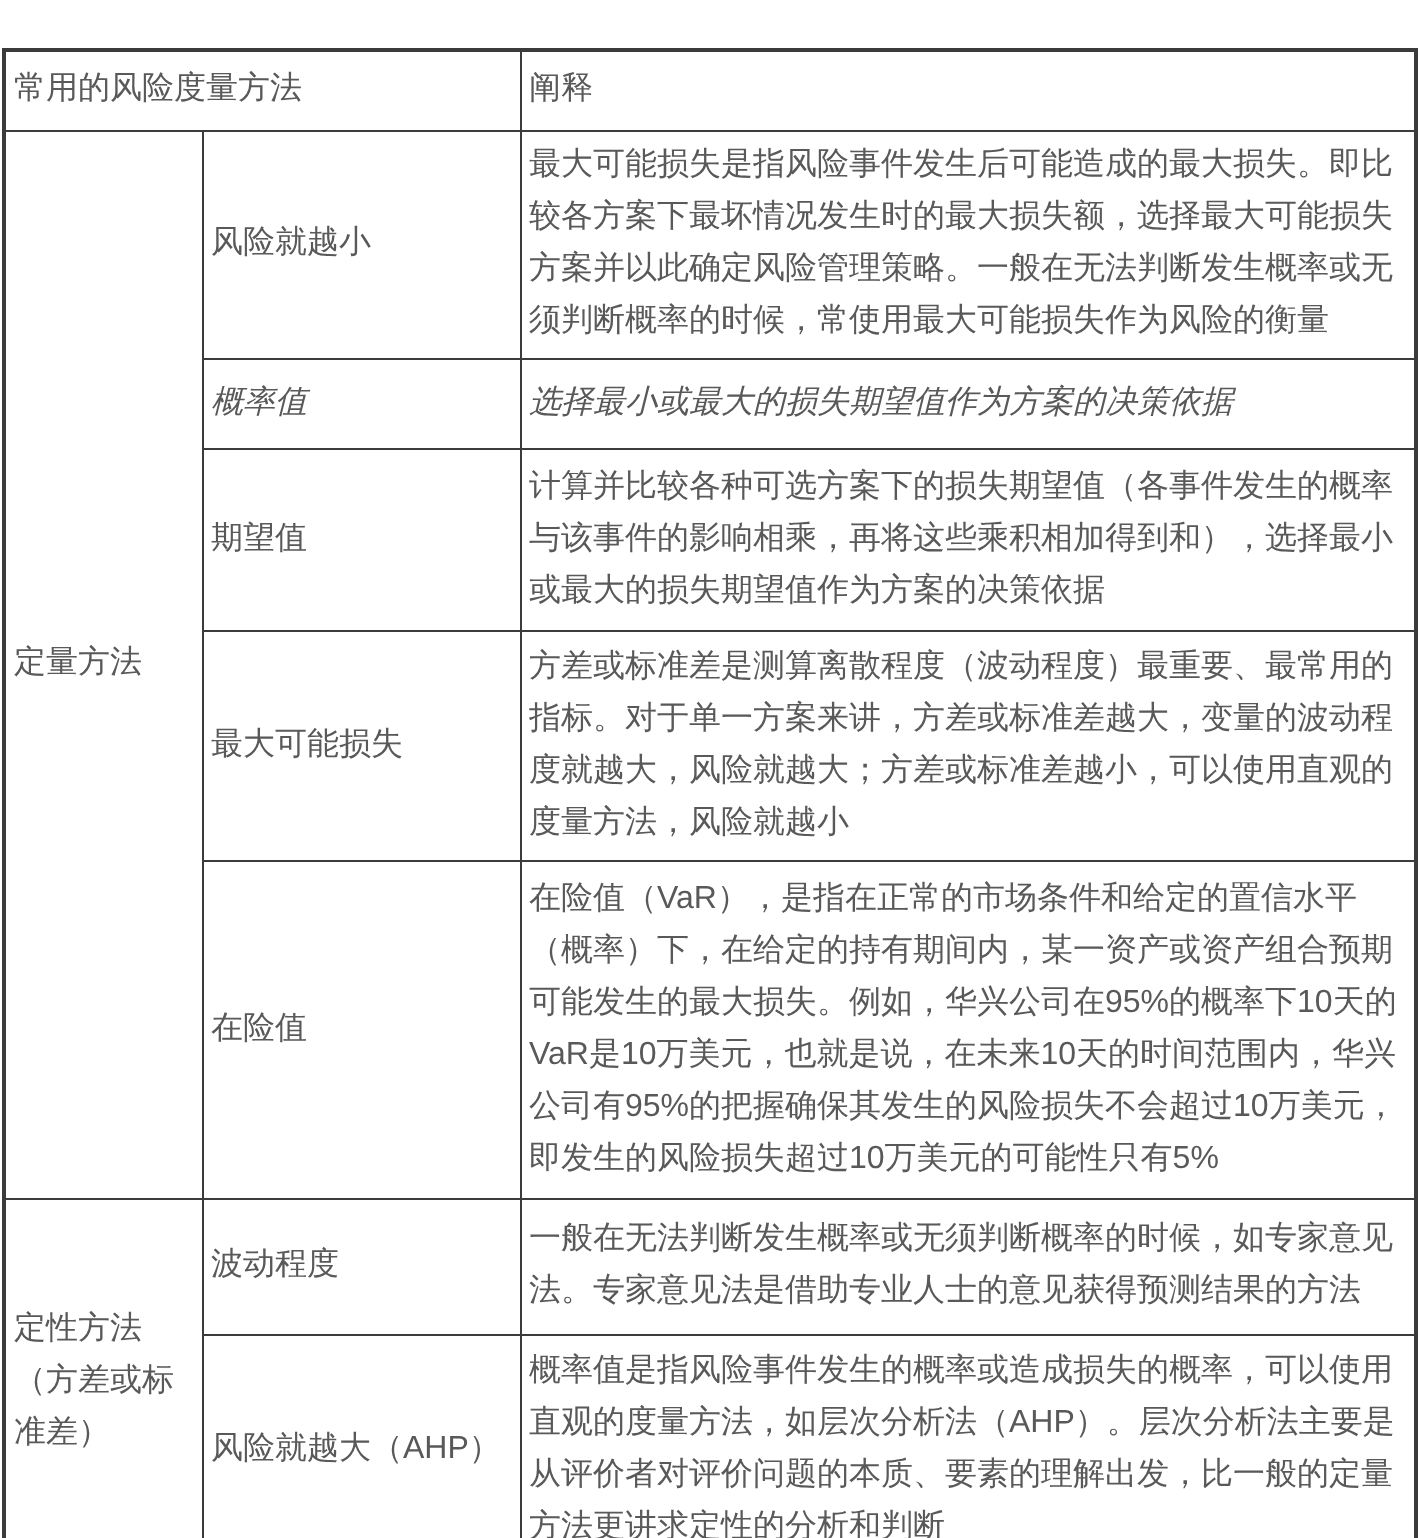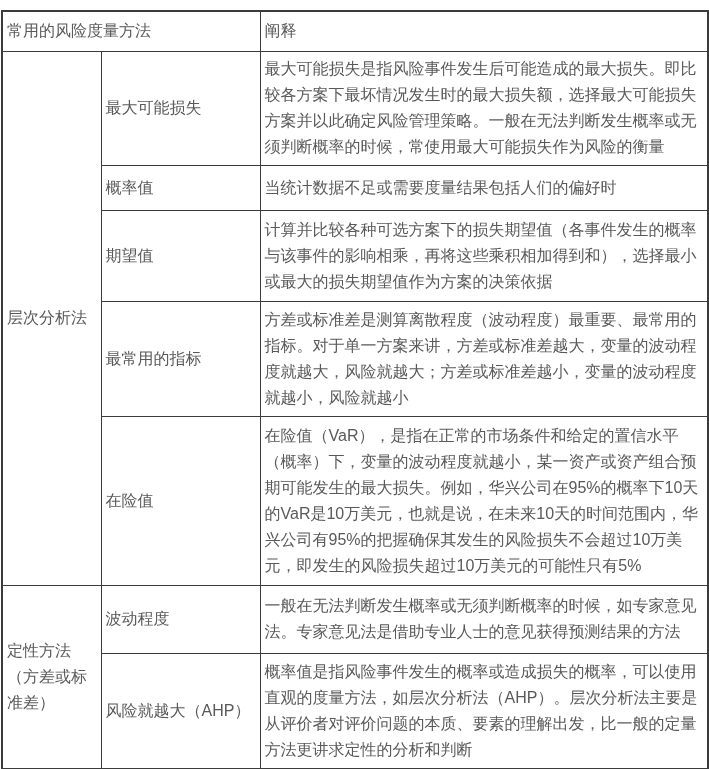--- a/index.html
+++ b/index.html
@@ -6,21 +6,21 @@
     margin: 0;
     padding: 0;
     background: #ffffff;
     font-family: "Liberation Sans", "DejaVu Sans", sans-serif;
   }
   .page {
     width: 709px;
     height: 769px;
     background: #ffffff;
     box-sizing: border-box;
-    padding: 10px 2px 0 1px;
+    padding: 24px 2px 0 1px;
   }
   table.risk-table {
     border-collapse: collapse;
     width: 706px;
     table-layout: fixed;
     border: 2px solid #3b3b3b;
     color: #595959;
     font-size: 16px;
     line-height: 26px;
   }
@@ -30,21 +30,21 @@
     padding: 2px 4px;
     overflow: hidden;
     word-break: break-all;
   }
   col.c1 { width: 99px; }
   col.c2 { width: 159px; }
   col.c3 { width: 448px; }
 
   tr.header-row  { height: 40px; }
   tr.row-maxloss { height: 114px; }
-  tr.row-prob    { height: 45px; }
+  tr.row-prob    { height: 45px; font-style: italic; }
   tr.row-expect  { height: 91px; }
   tr.row-var     { height: 115px; }
   tr.row-varisk  { height: 169px; }
   tr.row-expert  { height: 68px; }
   tr.row-ahp     { height: 116px; }
 
   td.cat-cell { vertical-align: middle; }
   td.method-cell { vertical-align: middle; }
   td.expl-cell { vertical-align: middle; }
 </style>
@@ -58,43 +58,43 @@
       <col class="c2">
       <col class="c3">
     </colgroup>
     <tbody>
       <tr class="header-row">
         <td colspan="2">常用的风险度量方法</td>
         <td>阐释</td>
       </tr>
 
       <tr class="row-maxloss">
-        <td rowspan="5" class="cat-cell">层次分析法</td>
-        <td class="method-cell">最大可能损失</td>
+        <td rowspan="5" class="cat-cell">定量方法</td>
+        <td class="method-cell">风险就越小</td>
         <td class="expl-cell">最大可能损失是指风险事件发生后可能造成的最大损失。即比较各方案下最坏情况发生时的最大损失额，选择最大可能损失方案并以此确定风险管理策略。一般在无法判断发生概率或无须判断概率的时候，常使用最大可能损失作为风险的衡量</td>
       </tr>
 
       <tr class="row-prob">
         <td class="method-cell">概率值</td>
-        <td class="expl-cell">当统计数据不足或需要度量结果包括人们的偏好时</td>
+        <td class="expl-cell">选择最小或最大的损失期望值作为方案的决策依据</td>
       </tr>
 
       <tr class="row-expect">
         <td class="method-cell">期望值</td>
         <td class="expl-cell">计算并比较各种可选方案下的损失期望值（各事件发生的概率与该事件的影响相乘，再将这些乘积相加得到和），选择最小或最大的损失期望值作为方案的决策依据</td>
       </tr>
 
       <tr class="row-var">
-        <td class="method-cell">最常用的指标</td>
-        <td class="expl-cell">方差或标准差是测算离散程度（波动程度）最重要、最常用的指标。对于单一方案来讲，方差或标准差越大，变量的波动程度就越大，风险就越大；方差或标准差越小，变量的波动程度就越小，风险就越小</td>
+        <td class="method-cell">最大可能损失</td>
+        <td class="expl-cell">方差或标准差是测算离散程度（波动程度）最重要、最常用的指标。对于单一方案来讲，方差或标准差越大，变量的波动程度就越大，风险就越大；方差或标准差越小，可以使用直观的度量方法，风险就越小</td>
       </tr>
 
       <tr class="row-varisk">
         <td class="method-cell">在险值</td>
-        <td class="expl-cell">在险值（VaR），是指在正常的市场条件和给定的置信水平（概率）下，变量的波动程度就越小，某一资产或资产组合预期可能发生的最大损失。例如，华兴公司在95%的概率下10天的VaR是10万美元，也就是说，在未来10天的时间范围内，华兴公司有95%的把握确保其发生的风险损失不会超过10万美元，即发生的风险损失超过10万美元的可能性只有5%</td>
+        <td class="expl-cell">在险值（VaR），是指在正常的市场条件和给定的置信水平（概率）下，在给定的持有期间内，某一资产或资产组合预期可能发生的最大损失。例如，华兴公司在95%的概率下10天的VaR是10万美元，也就是说，在未来10天的时间范围内，华兴公司有95%的把握确保其发生的风险损失不会超过10万美元，即发生的风险损失超过10万美元的可能性只有5%</td>
       </tr>
 
       <tr class="row-expert">
         <td rowspan="2" class="cat-cell">定性方法（方差或标准差）</td>
         <td class="method-cell">波动程度</td>
         <td class="expl-cell">一般在无法判断发生概率或无须判断概率的时候，如专家意见法。专家意见法是借助专业人士的意见获得预测结果的方法</td>
       </tr>
 
       <tr class="row-ahp">
         <td class="method-cell">风险就越大（AHP）</td>

